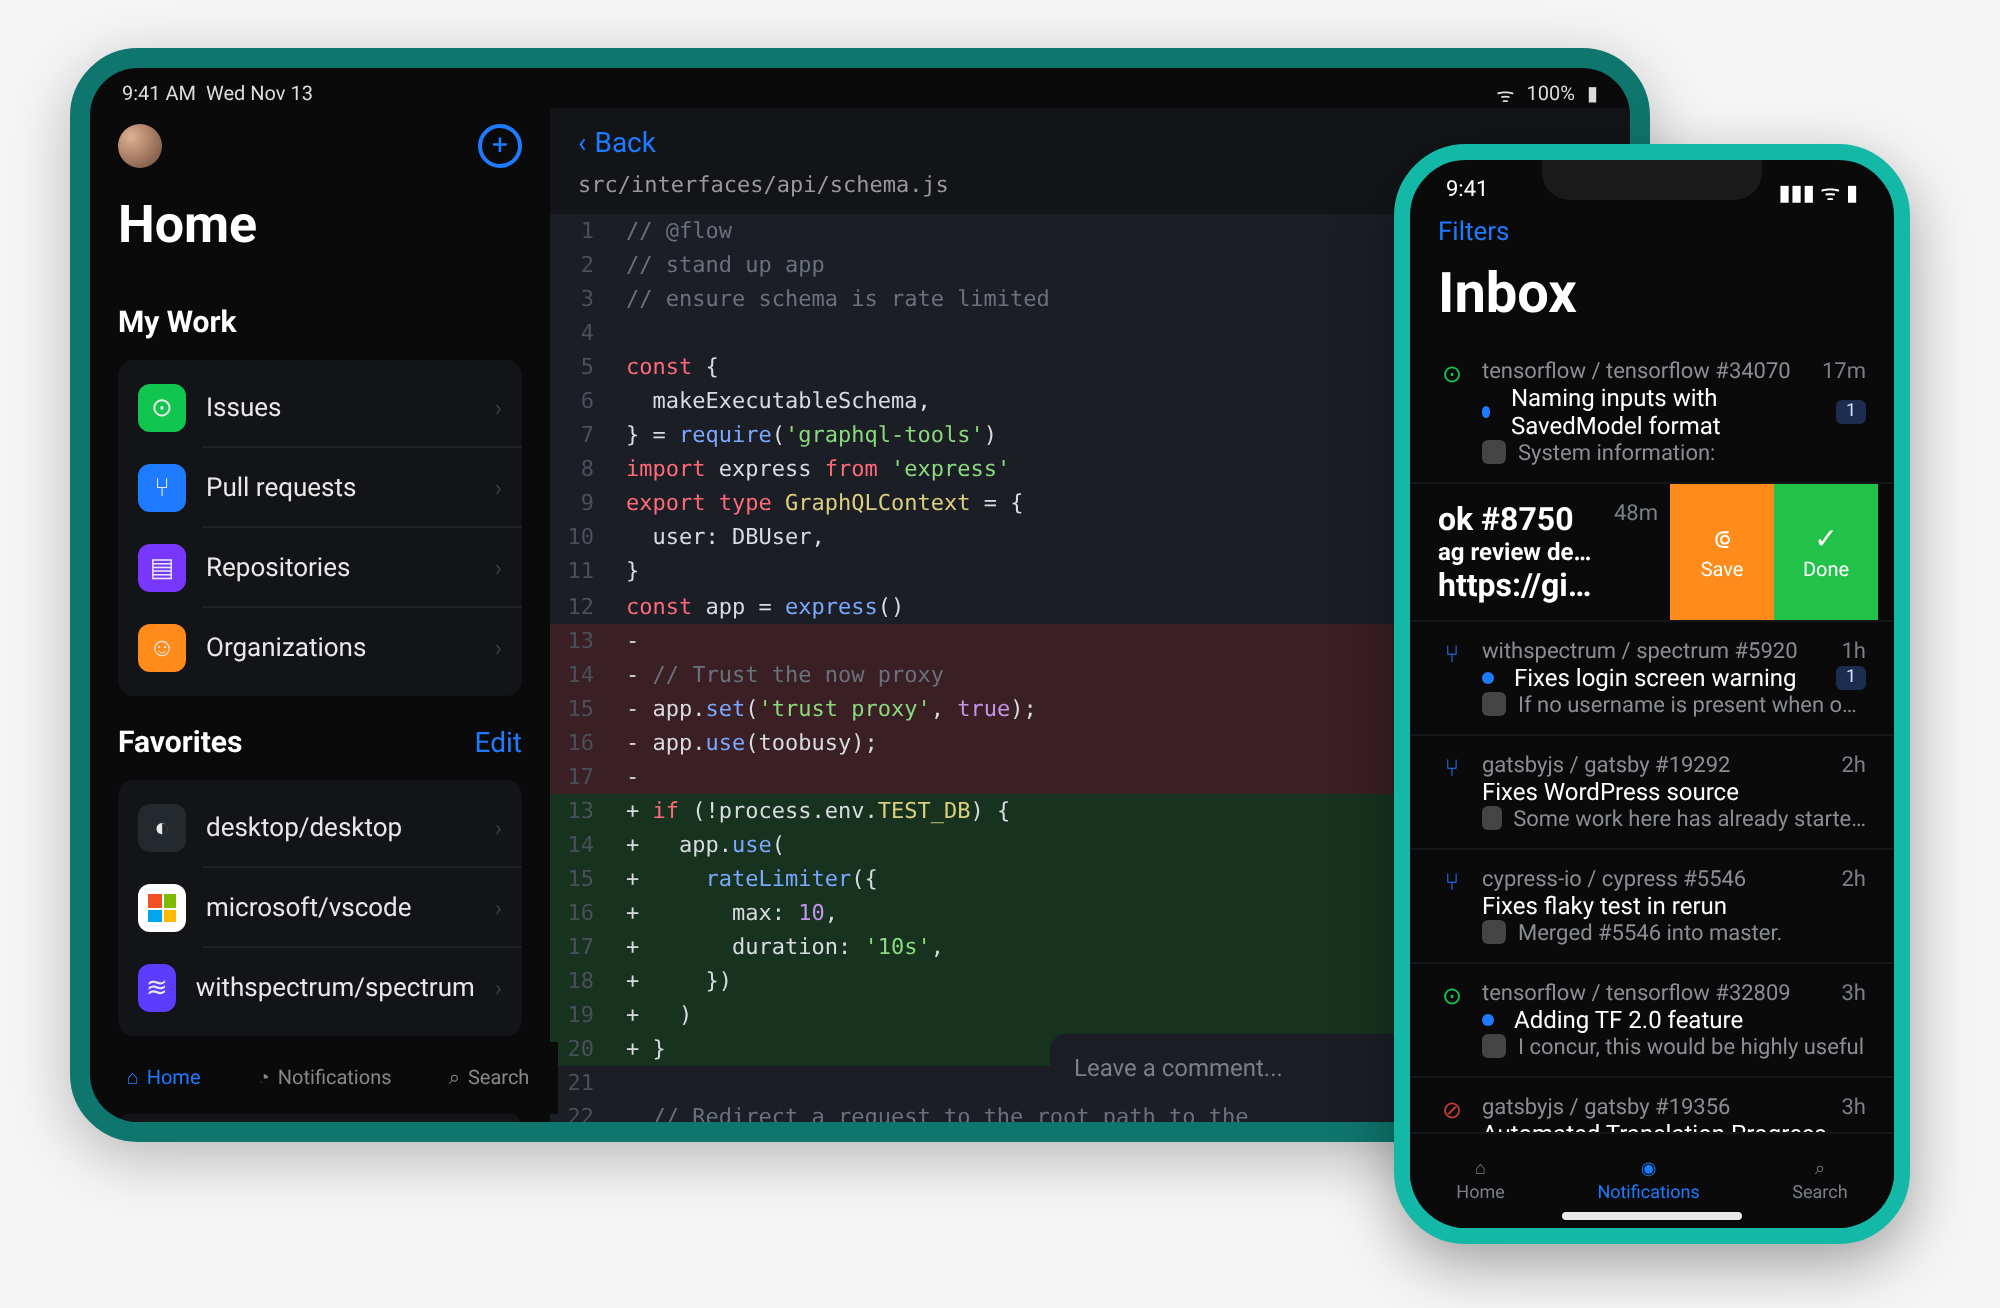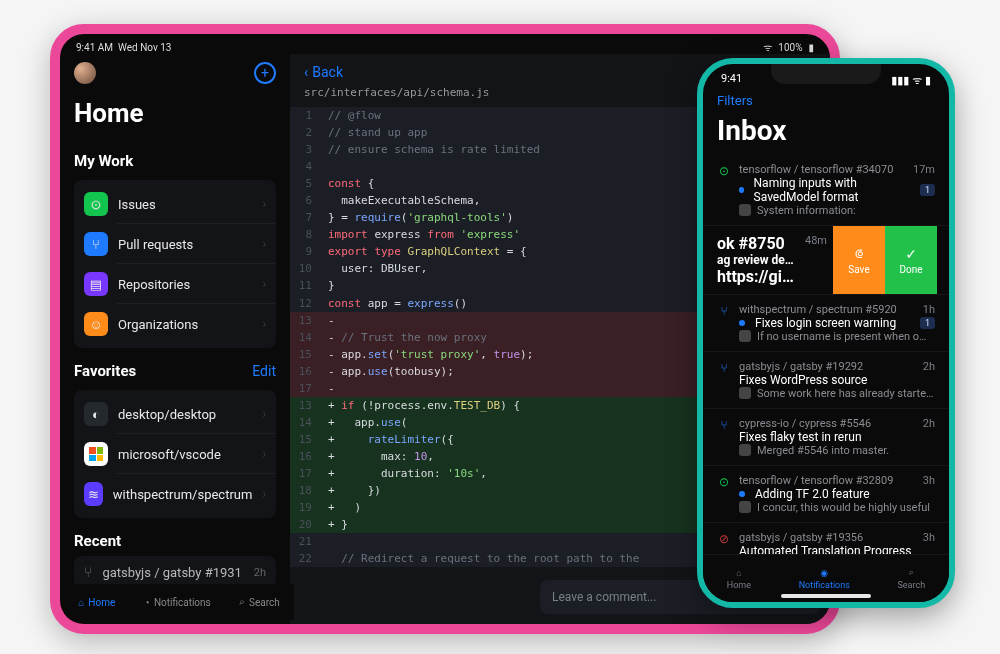--- a/index.html
+++ b/index.html
@@ -5,25 +5,25 @@
   * { box-sizing: border-box; margin: 0; padding: 0; }
   body {
     background: #f5f5f5;
     font-family: -apple-system, BlinkMacSystemFont, "Segoe UI", Roboto, sans-serif;
     width: 1000px; height: 654px; overflow: hidden; position: relative;
   }
 
   
   .ipad {
     position: absolute;
-    left: 50px; top: 24px;
-    width: 790px; height: 610px;
+    left: 35px; top: 24px;
+    width: 790px; height: 547px;
     background: #0a0a0a;
     border-radius: 34px;
-    border: 10px solid #ec4899;
+    border: 10px solid #0f766e;
     box-shadow: 0 8px 30px rgba(0,0,0,.25);
     overflow: hidden;
   }
   .ipad .statusbar {
     display: flex; align-items: center; justify-content: space-between;
     padding: 6px 16px 0 16px; font-size: 10px; color: #ddd;
   }
   .ipad .statusbar .right { display: flex; gap: 6px; align-items: center; }
   .statusbar .wifi, .statusbar .signal, .statusbar .batt { font-size: 10px; }
   .ipad-app { display: flex; height: calc(100% - 20px); }
@@ -104,24 +104,24 @@
 
   .commentbar {
     position:absolute; right:10px; bottom:10px; left:250px;
     background:#1b1e25; border-radius:8px; padding:10px 12px;
     display:flex; align-items:center; justify-content:space-between;
     font-size:12px; color:#7a7f88;
   }
 
   
   .iphone {
-    position: absolute; right: 45px; top: 58px;
+    position: absolute; right: 45px; top: 72px;
     width: 258px; height: 550px;
     background: #0a0a0a;
-    border-radius: 36px; border: 6px solid #14b8a6;
+    border-radius: 36px; border: 8px solid #14b8a6;
     box-shadow: 0 10px 30px rgba(0,0,0,.35);
     overflow: hidden; color: #fff;
   }
   .notch { position:absolute; top:0; left:50%; transform:translateX(-50%); width:110px; height:20px; background:#1a1a1a; border-radius:0 0 14px 14px; z-index:5;}
   .iphone .statusbar { display:flex; justify-content:space-between; padding:8px 18px 0 18px; font-size:11px; color:#fff; }
 
   .phone-topbar { display:flex; justify-content:flex-start; padding:6px 14px; }
   .phone-topbar .filters { color:#1e7bff; font-size:13px; }
   .phone-title { font-size:28px; font-weight:700; padding:0 14px 8px 14px; }
 

